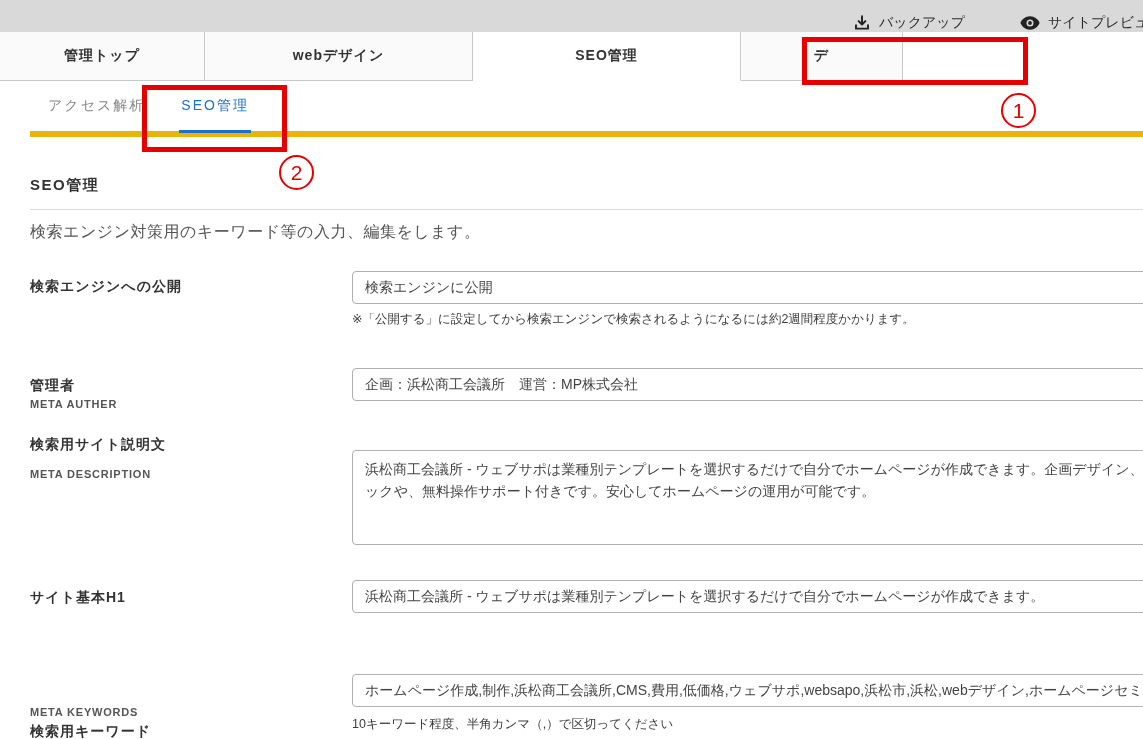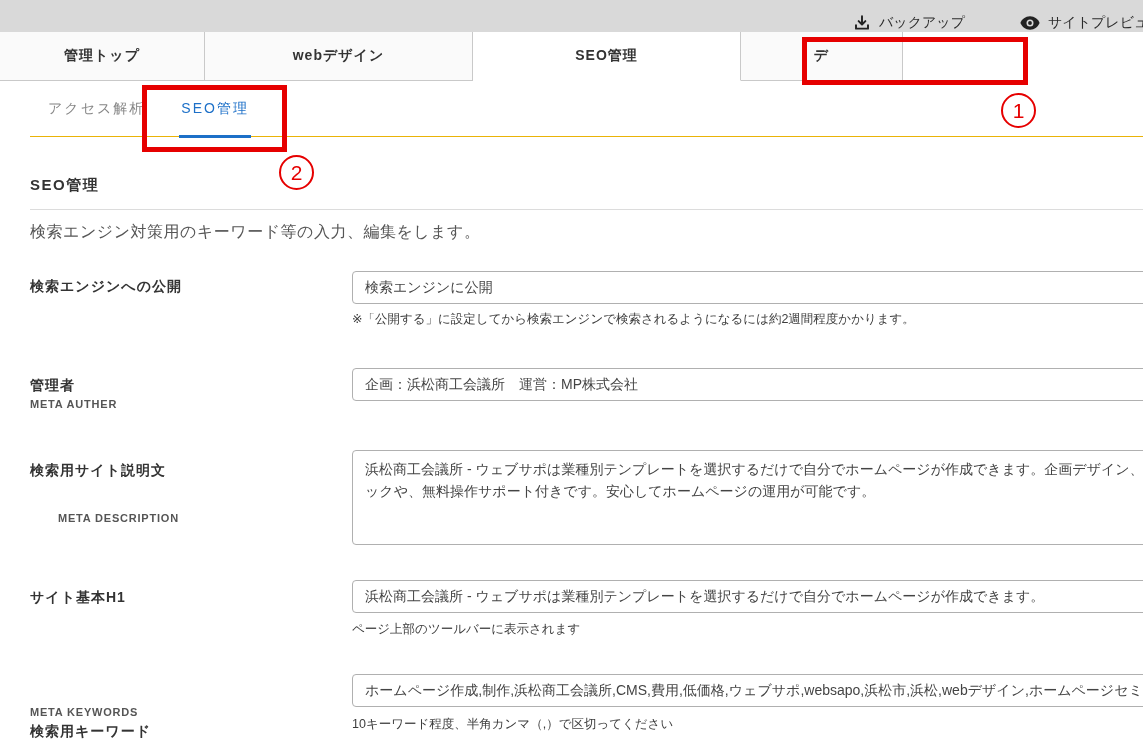--- a/index.html
+++ b/index.html
@@ -16,21 +16,21 @@
   
   .tabbar { position:absolute; left:0; top:32px; width:1300px; height:49px; display:flex; }
   .tab { height:49px; background:#fafafa; border-right:1px solid #c9c9c9; border-bottom:1px solid #c9c9c9;
          display:flex; align-items:center; justify-content:center;
          font-size:14px; font-weight:bold; color:#333; letter-spacing:1px; cursor:pointer; }
   .tab.active { background:#fff; border-bottom:1px solid #fff; }
   .tab:first-child { border-left:none; }
 
   
   .subtabbar { position:absolute; left:30px; top:81px; width:1113px; height:56px;
-               border-bottom:1px solid #eab308; display:flex; padding-left:0; }
+               border-bottom:6px solid #eab308; display:flex; padding-left:0; }
   .subtab { position:relative; height:100%; display:flex; align-items:center; padding:0 18px;
             font-size:14px; letter-spacing:2px; color:#868686; cursor:pointer; }
   .subtab.active { color:#1d70c8; }
   .subtab.active::after { content:""; position:absolute; left:16px; right:16px; bottom:-2px;
                           height:3px; background:#1d70c8; }
 
   
   .anno-box { position:absolute; border:5px solid #e60000; background:transparent; z-index:20; pointer-events:none; }
   .anno-box1 { left:802px; top:37px; width:226px; height:48px; }
   .anno-box2 { left:142px; top:85px; width:145px; height:67px; }
@@ -107,29 +107,28 @@
   <div class="page-desc">検索エンジン対策用のキーワード等の入力、編集をします。</div>
 
   <div class="field-label" style="top:278px;">検索エンジンへの公開</div>
   <div class="ctl ctl-select" style="top:271px;">検索エンジンに公開</div>
   <div class="field-note" style="top:311px;">※「公開する」に設定してから検索エンジンで検索されるようになるには約2週間程度かかります。</div>
 
   <div class="field-label" style="top:377px;">管理者</div>
   <div class="field-meta" style="top:398px;">META AUTHER</div>
   <input class="ctl ctl-input" style="top: 368px;" value="企画：浜松商工会議所　運営：MP株式会社">
 
-  <div class="field-label" style="top:462px;text-align:right;">検索用サイト説明文</div>
-  <div class="field-meta" style="top:512px;margin-left:28px;">META DESCRIPTION</div>
+  <div class="field-label" style="top:436px;text-align:right;">検索用サイト説明文</div>
+  <div class="field-meta" style="top:468px;">META DESCRIPTION</div>
   <div class="ctl ctl-textarea" style="top:450px;">
     <span class="ta-line">浜松商工会議所 - ウェブサポは業種別テンプレートを選択するだけで自分でホームページが作成できます。企画デザイン、お</span>
     <span class="ta-line">ックや、無料操作サポート付きです。安心してホームページの運用が可能です。</span>
   </div>
 
   <div class="field-label" style="top:589px;">サイト基本H1</div>
   <input class="ctl ctl-input" style="top: 580px;" value="浜松商工会議所 - ウェブサポは業種別テンプレートを選択するだけで自分でホームページが作成できます。">
-  <div class="field-note" style="top:621px;">ページ上部のツールバーに表示されます</div>
 
   <div class="field-label" style="top:723px;">検索用キーワード</div>
   <div class="field-meta" style="top:706px;">META KEYWORDS</div>
   <input class="ctl ctl-input" style="top: 674px;" value="ホームページ作成,制作,浜松商工会議所,CMS,費用,低価格,ウェブサポ,websapo,浜松市,浜松,webデザイン,ホームページセミ">
   <div class="field-note" style="top:716px;">10キーワード程度、半角カンマ（,）で区切ってください</div>
 
 </div>
 
 </body></html>

